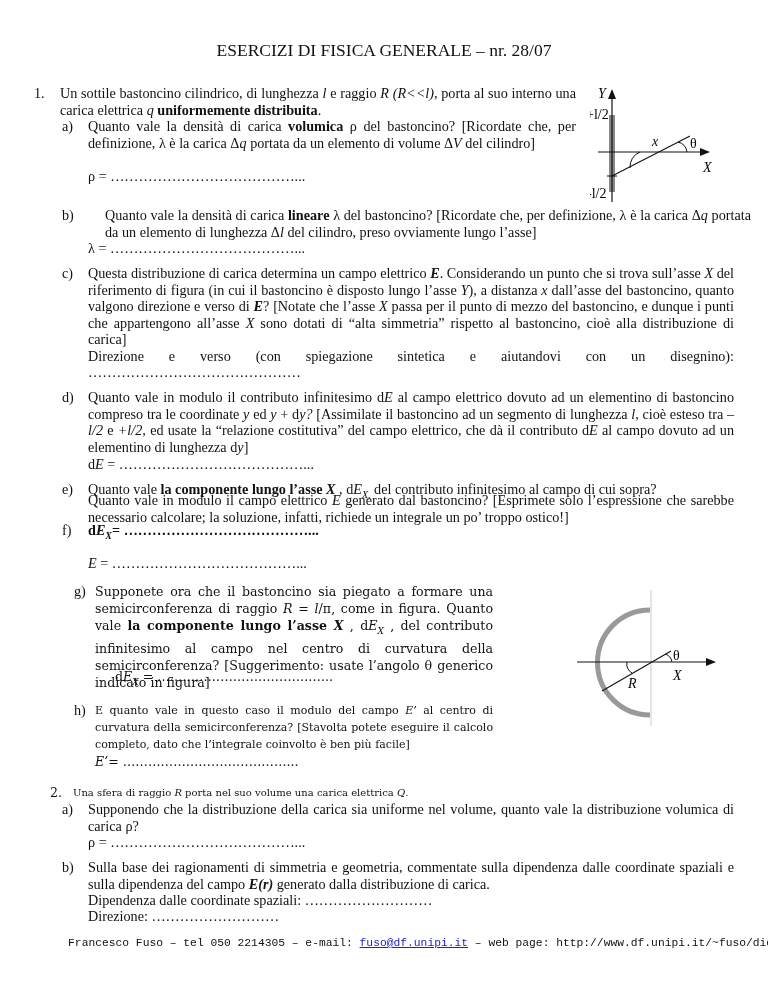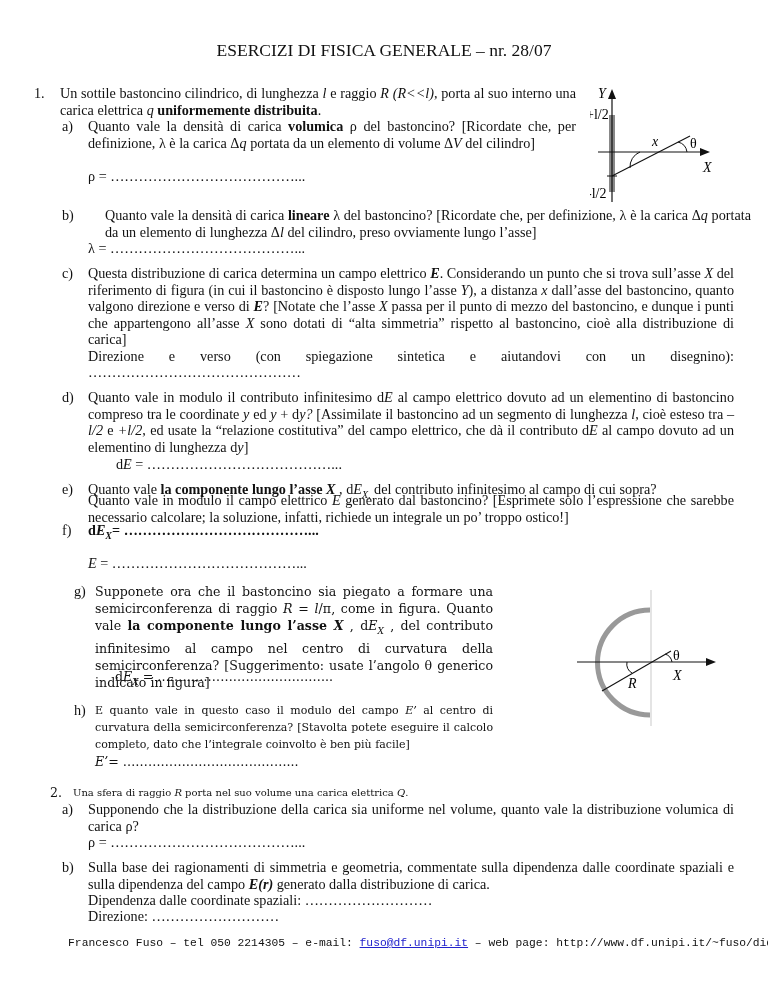--- a/index.html
+++ b/index.html
@@ -61,21 +61,21 @@
 <div class="body-txt" style="top:265px;left:88px;width:646px;">
   <span>Questa distribuzione di carica determina un campo elettrico </span><b><i>E</i></b><span>. Considerando un punto che si trova sull’asse </span><i>X</i><span> del riferimento di figura (in cui il bastoncino è disposto lungo l’asse </span><i>Y</i><span>), a distanza </span><i>x</i><span> dall’asse del bastoncino, quanto valgono direzione e verso di </span><b><i>E</i></b><span>? [Notate che l’asse </span><i>X</i><span> passa per il punto di mezzo del bastoncino, e dunque i punti che appartengono all’asse </span><i>X</i><span> sono dotati di “alta simmetria” rispetto al bastoncino, cioè alla distribuzione di carica]</span>
 </div>
 <div class="body-txt just-last" style="top:348px;left:88px;width:646px;">Direzione e verso (con spiegazione sintetica e aiutandovi con un disegnino):</div>
 <div class="body-txt" style="top:364px;left:88px;">………………………………………</div>
 
 <div class="num" style="top:389px;left:62px;">d)</div>
 <div class="body-txt" style="top:389px;left:88px;width:646px;">
   <span>Quanto vale in modulo il contributo infinitesimo d</span><i>E</i><span> al campo elettrico dovuto ad un elementino di bastoncino compreso tra le coordinate </span><i>y</i><span> ed </span><i>y</i><span> + d</span><i>y?</i><span> [Assimilate il bastoncino ad un segmento di lunghezza </span><i>l</i><span>, cioè esteso tra </span><i>–l/2</i><span> e </span><i>+l/2</i><span>, ed usate la “relazione costitutiva” del campo elettrico, che dà il contributo d</span><i>E</i><span> al campo dovuto ad un elementino di lunghezza d</span><i>y</i><span>]</span>
 </div>
-<div class="body-txt" style="top:456px;left:88px;margin-left:28px;">
+<div class="body-txt" style="top:456px;left:88px;">
   <span>d</span><i>E</i><span> = …………………………………...</span>
 </div>
 
 <div class="num" style="top:481px;left:62px;">e)</div>
 <div class="body-txt" style="top:481px;left:88px;width:646px;">
   <span>Quanto vale </span><b>la componente lungo l’asse </b><b><i>X</i></b><span> , d</span><i>E</i><sub style="font-size:10px;"><i>X,</i></sub><span> del contributo infinitesimo al campo di cui sopra?</span>
 </div>
 <div class="body-txt" style="top:522px;left:88px;font-weight:bold;">
   <span>d</span><i>E</i><sub style="font-size:10px;"><i>X</i></sub><span>= …………………………………...</span>
 </div>

